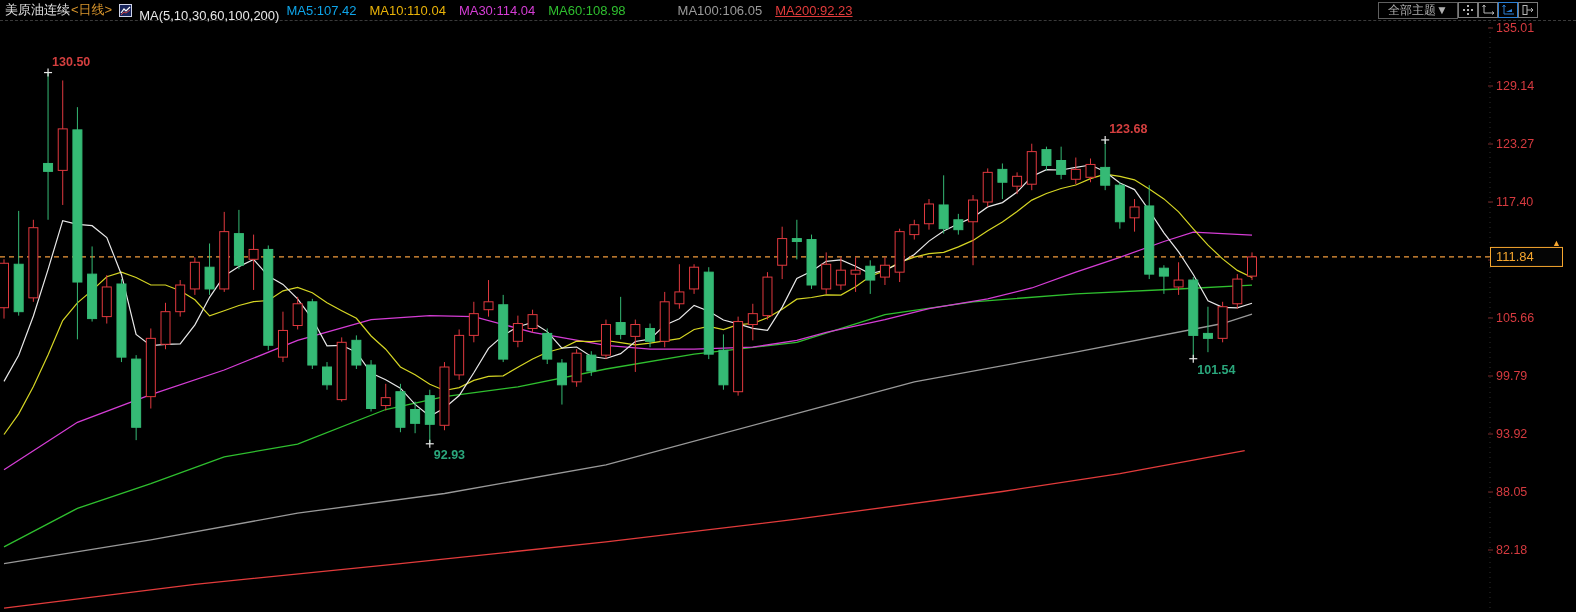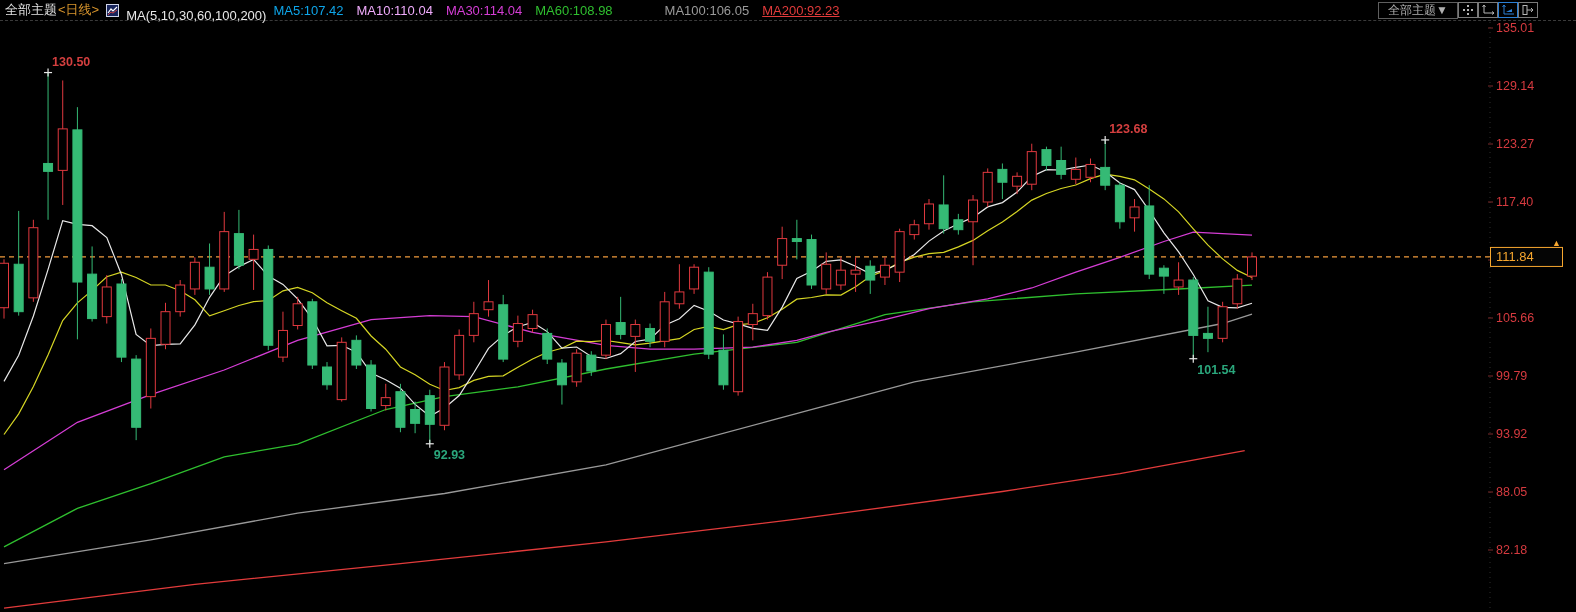--- a/index.html
+++ b/index.html
@@ -418,32 +418,32 @@
         <text x="1496" y="554" fill="#d63a3f" font-size="12.5" font-family="Liberation Sans, sans-serif">82.18</text>
       </g>
       <g>
         <rect x="1490.5" y="247.43696763202695" width="72" height="19" fill="#050505" stroke="#f7a72f"></rect>
         <text x="1496" y="261.43696763202695" fill="#f7a72f" font-size="13" font-family="Liberation Sans, sans-serif">111.84</text>
         <text x="1552" y="245.93696763202695" fill="#f7a72f" font-size="9">▲</text>
       </g>
     </svg>
 
   <div class="header">
-    <span class="sym">全部主题</span>
+    <span class="sym">美原油连续</span>
     <span class="period" style="margin-left:-6px;">&lt;日线&gt;</span>
     <span class="chart-ic">
       <svg width="13" height="13">
           <rect x="0.5" y="0.5" width="12" height="12" fill="#18255c" stroke="#cfd4e8"></rect>
           <polyline points="2,9 5,5 7,7 11,3" fill="none" stroke="#ffffff" stroke-width="1.2"></polyline>
           <polyline points="2,11 5,8 7,9 11,6" fill="none" stroke="#d04040" stroke-width="1"></polyline>
         </svg>
     </span>
     <span class="ma-label">MA(5,10,30,60,100,200)</span>
     <span class="ma-val" style="color: #0ea5e9;">MA5:107.42</span>
-    <span class="ma-val" style="color: #f0abfc;">MA10:110.04</span>
+    <span class="ma-val" style="color: #eab308;">MA10:110.04</span>
     <span class="ma-val" style="color: rgb(213, 61, 213);">MA30:114.04</span>
     <span class="ma-val" style="color: rgb(47, 191, 47);">MA60:108.98</span>
     <span class="ma-val" style="color: rgb(154, 154, 154); margin-left: 39px;">MA100:106.05</span>
     <span class="ma-val" style="color: rgb(226, 59, 59); text-decoration: underline;">MA200:92.23</span>
 
     <div class="right-controls">
       <div class="dropdown">全部主题▼</div>
       <div class="icon-btn">
         <svg width="14" height="12">
           <g fill="#b5b5b5">

